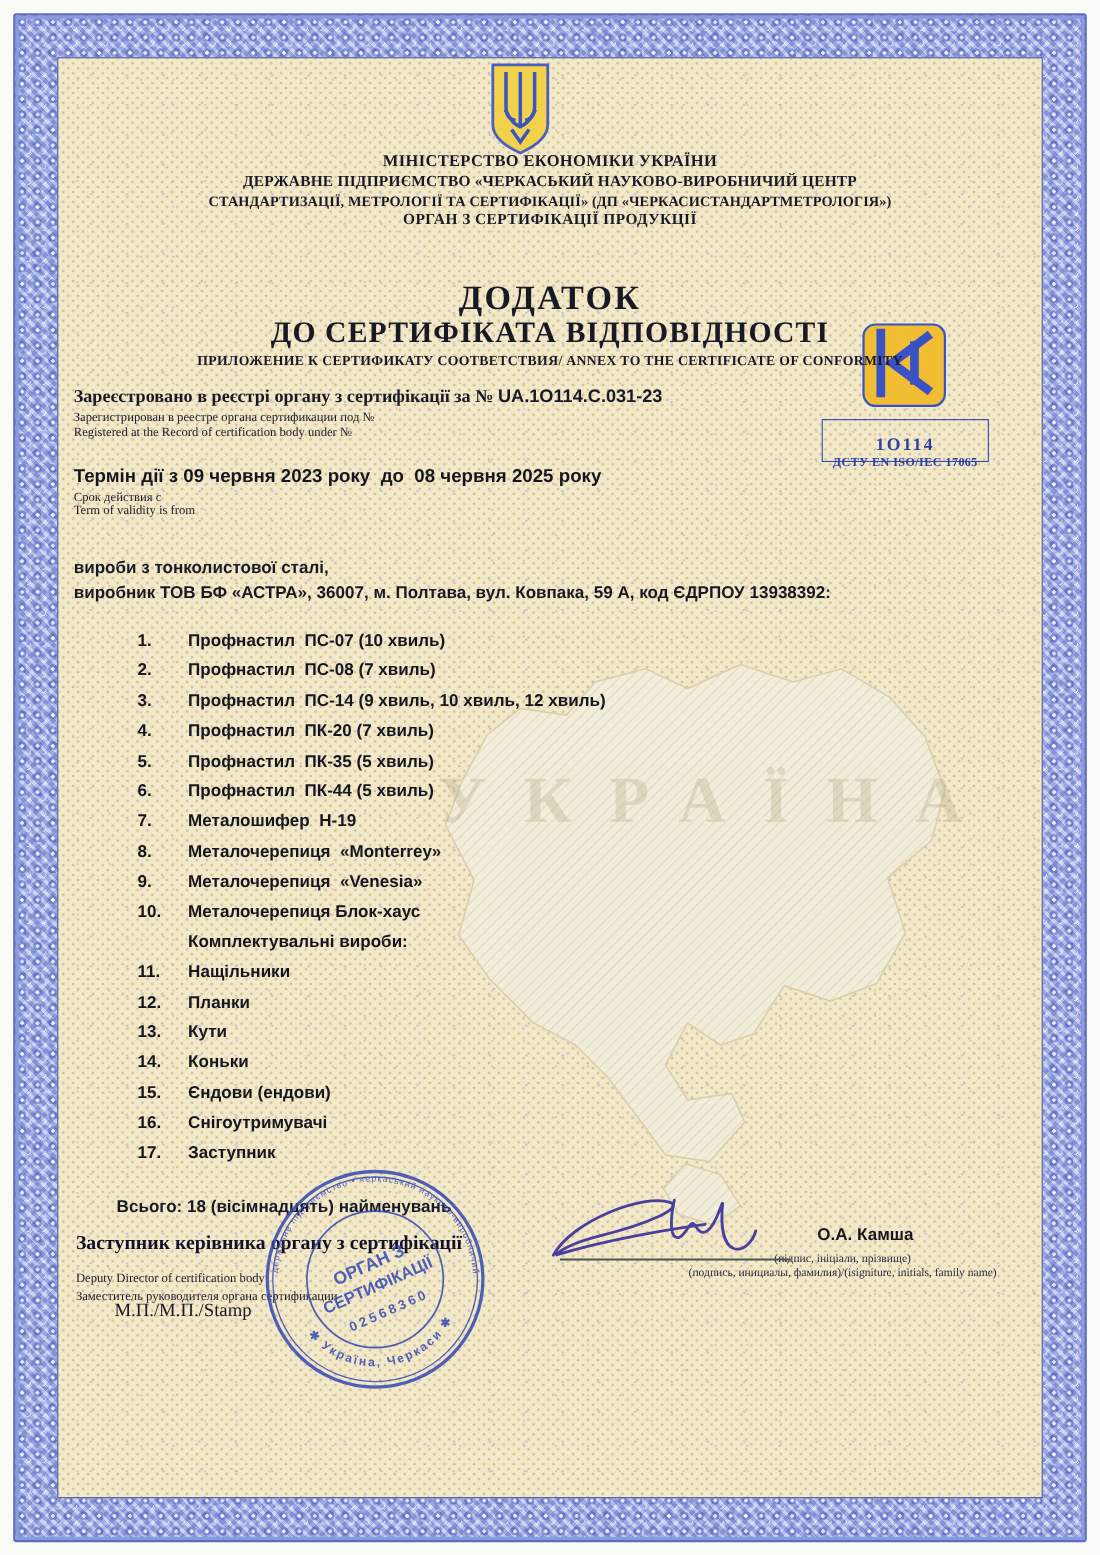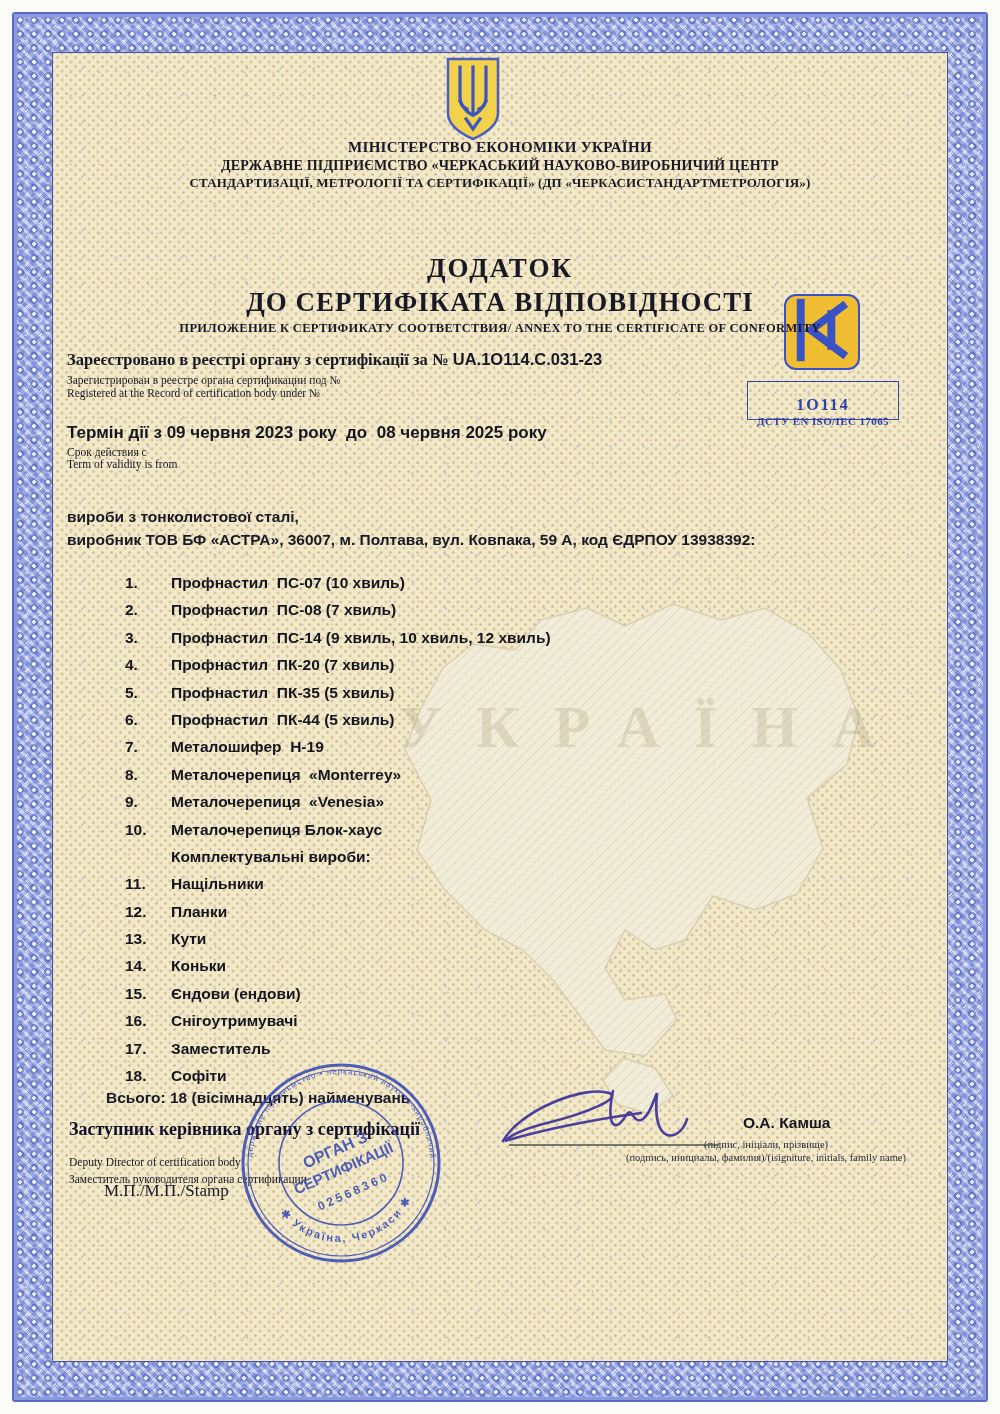--- a/index.html
+++ b/index.html
@@ -38,21 +38,21 @@
   .serifB{font-family:"Liberation Serif",serif; font-weight:bold;}
   .sansB{font-family:"Liberation Sans",sans-serif; font-weight:bold;}
   .pre{white-space:pre-wrap;}
 
   
   .hdr1{top:86px; font-size:15px; letter-spacing:.3px;}
   .hdr2{top:105px; font-size:14px; letter-spacing:.2px;}
   .hdr3{top:122px; font-size:13px; letter-spacing:.1px;}
   .hdr4{top:140px; font-size:14px; letter-spacing:.4px;}
 
-  .title1{top:200px; font-size:27px; letter-spacing:2px;font-family:Liberation Serif, serif;}
+  .title1{top:200px; font-size:31px; letter-spacing:2px;font-family:Liberation Serif, serif;}
   .title2{top:234px; font-size:27px; letter-spacing:1px;}
   .subtitle{top:268px; font-size:12.5px; letter-spacing:.3px; z-index:3;}
 
   
   .accr-logo{left:731px; top:241px; width:72px; height:72px; z-index:2;
     background:rgba(240,187,42,.95); border:2px solid #3a53c4; border-radius:12px;}
   .code-box{left:694px; top:328px; width:150px; height:37px;
     border:1.6px solid #3648ae; color:#2d3fa8; text-align:center;}
   .code-line1{font-size:16px; letter-spacing:2px; line-height:20px; margin-top:13px;}
   .code-line2{font-size:11px; letter-spacing:.4px; line-height:13px;}
@@ -119,20 +119,21 @@
         <path d="M16,10 V40 Q16 50 23 52"></path>
         <path d="M42,10 V40 Q42 50 35 52"></path>
         <path d="M16,44 Q22,56 29,58 Q36,56 42,44"></path>
         <path d="M22,62 L29,72 L36,62"></path>
       </g>
     </svg>
 
     <div class="abs ctr serifB hdr1 z1">МІНІСТЕРСТВО ЕКОНОМІКИ УКРАЇНИ</div>
     <div class="abs ctr serifB hdr2 z1">ДЕРЖАВНЕ ПІДПРИЄМСТВО «ЧЕРКАСЬКИЙ НАУКОВО-ВИРОБНИЧИЙ ЦЕНТР</div>
     <div class="abs ctr serifB hdr3 z1">СТАНДАРТИЗАЦІЇ, МЕТРОЛОГІЇ ТА СЕРТИФІКАЦІЇ» (ДП «ЧЕРКАСИСТАНДАРТМЕТРОЛОГІЯ»)</div>
+    <div class="abs ctr serifB hdr4 z1">ОРГАН З СЕРТИФІКАЦІЇ ПРОДУКЦІЇ</div>
 
     <div class="abs ctr serifB title1 z1">ДОДАТОК</div>
     <div class="abs ctr serifB title2 z1">ДО СЕРТИФІКАТА ВІДПОВІДНОСТІ</div>
     <div class="abs ctr serifB subtitle">ПРИЛОЖЕНИЕ К СЕРТИФИКАТУ СООТВЕТСТВИЯ/ ANNEX TO THE CERTIFICATE OF CONFORMITY</div>
 
     <div class="abs accr-logo">
       <svg width="68" height="68" viewBox="0 0 60 60">
         <g fill="none" stroke="#3a53c4" stroke-width="7" stroke-linecap="square">
           <path d="M13,6 V54"></path>
           <path d="M50,9 L22,30 L50,51"></path>
@@ -222,25 +223,21 @@
       <div class="item-row">
           <span class="item-num">15.</span>
           <span class="pre">Єндови (ендови)</span>
         </div>
       <div class="item-row">
           <span class="item-num">16.</span>
           <span class="pre">Снігоутримувачі</span>
         </div>
       <div class="item-row">
           <span class="item-num">17.</span>
-          <span class="pre">Заместитель</span>
-        </div>
-      <div class="item-row">
-          <span class="item-num">18.</span>
-          <span class="pre">Софіти</span>
+          <span class="pre">Заступник</span>
         </div>
     </div>
 
     <div class="abs sansB total z1">Всього: 18 (вісімнадцять) найменувань</div>
 
     <div class="abs serifB sig-title z1">Заступник керівника органу з сертифікації</div>
     <div class="abs sig-ru z1">Заместитель руководителя органа сертификации</div>
     <div class="abs sig-en z1">Deputy Director of certification body</div>
     <div class="abs mp z1">М.П./М.П./Stamp</div>
 

